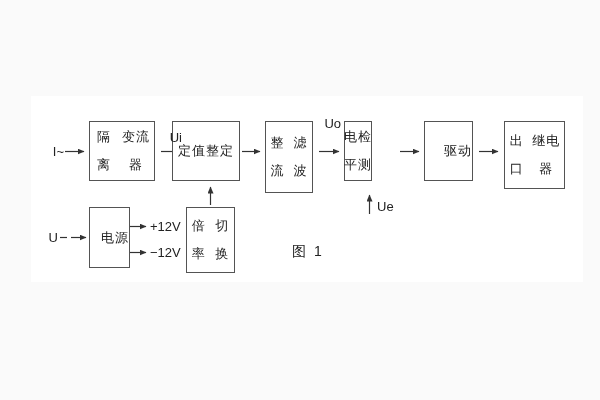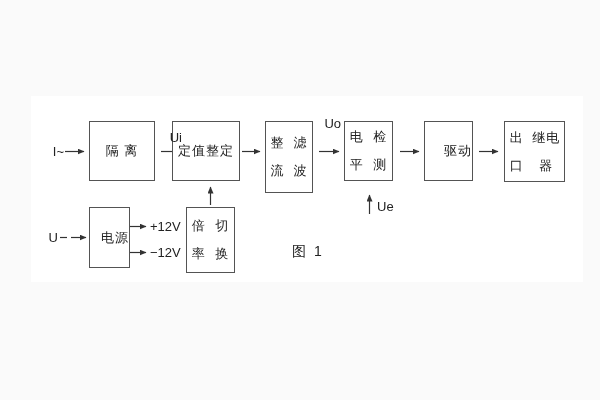--- a/index.html
+++ b/index.html
@@ -73,42 +73,43 @@
     <line x1="60" y1="237.5" x2="67" y2="237.5" stroke="#333333" stroke-width="1.2"></line>
     <line x1="71" y1="237.5" x2="86" y2="237.5" stroke="#333333" stroke-width="1.2" marker-end="url(#ah)"></line>
     <line x1="130" y1="226.5" x2="146" y2="226.5" stroke="#333333" stroke-width="1.2" marker-end="url(#ah)"></line>
     <line x1="130" y1="252.5" x2="146" y2="252.5" stroke="#333333" stroke-width="1.2" marker-end="url(#ah)"></line>
     <line x1="210.5" y1="205" x2="210.5" y2="187" stroke="#333333" stroke-width="1.2" marker-end="url(#ah)"></line>
     <line x1="369.5" y1="214" x2="369.5" y2="195" stroke="#333333" stroke-width="1.2" marker-end="url(#ah)"></line>
   </svg>
 
   <div class="block" style="left:89px;top:121px;width:66px;height:60px">
     <span>隔 离</span>
+    <span>变流器</span>
   </div>
 
   <div class="block" style="left:172px;top:121px;width:68px;height:60px">
     <span>定值</span>
     <span>整定</span>
   </div>
 
   <div class="block" style="left:265px;top:121px;width:48px;height:72px">
     <span>整流</span>
     <span>滤波</span>
   </div>
 
-  <div class="block" style="left:344px;top:121px;width:49px;height:60px">
+  <div class="block" style="left:344px;top:121px;width:28px;height:60px">
     <span>电平</span>
     <span>检测</span>
   </div>
 
   <div class="block single" style="left:424px;top:121px;width:49px;height:60px">
     <span>驱动</span>
   </div>
 
-  <div class="block" style="left:504px;top:121px;width:61px;height:61px">
+  <div class="block" style="left:504px;top:121px;width:61px;height:68px">
     <span>出口</span>
     <span>继电器</span>
   </div>
 
   <div class="block single" style="left:89px;top:207px;width:41px;height:61px">
     <span>电源</span>
   </div>
 
   <div class="block" style="left:186px;top:207px;width:49px;height:66px">
     <span>倍率</span>

